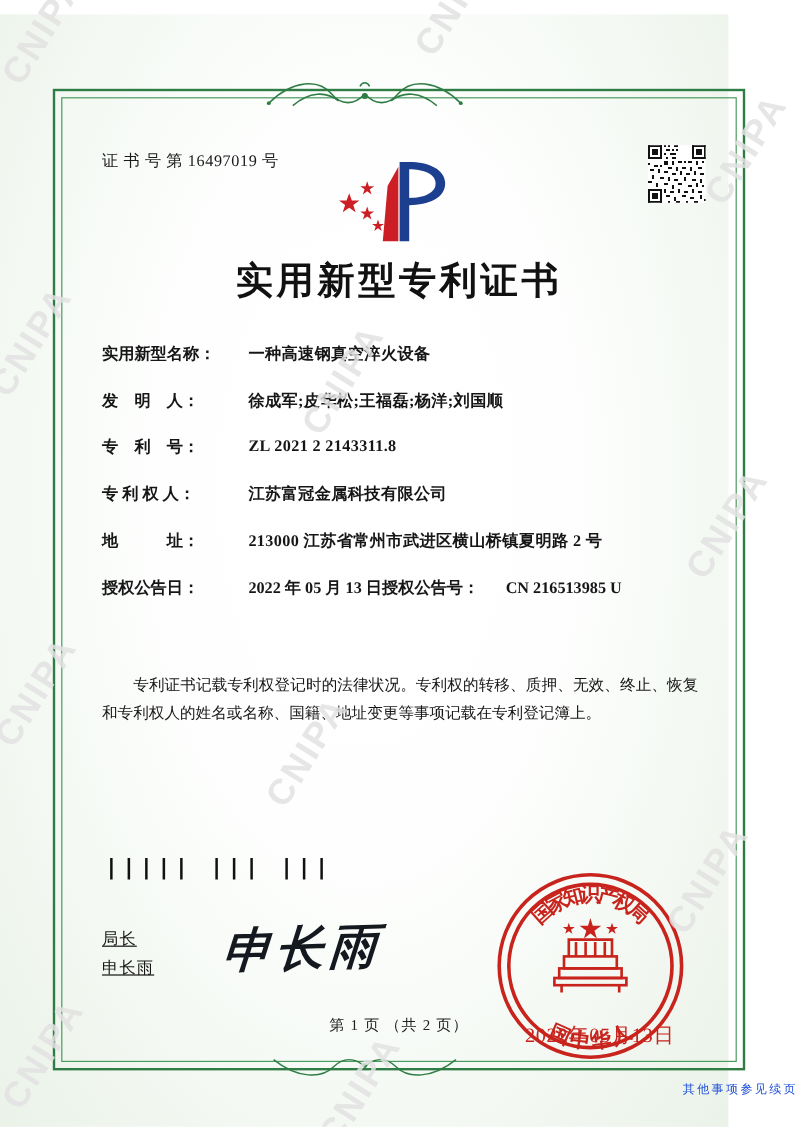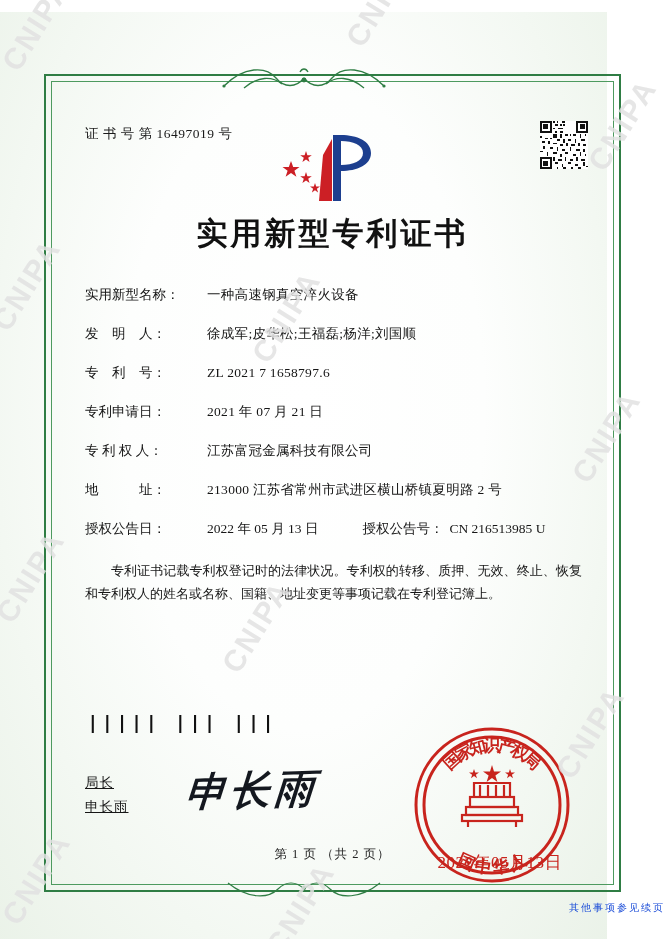--- a/index.html
+++ b/index.html
@@ -124,35 +124,35 @@
   .fields {
     position: absolute;
     left: 34px;
     top: 205px;
     width: 500px;
     font-size: 13.5px;
     color: #161616;
   }
   .field-row {
     display: flex;
-    align-items: center;
+    align-items: flex-start;
     margin-bottom: 21px;
+    font-weight: bold;
   }
   .f-label {
     width: 122px;
     flex: 0 0 122px;
     letter-spacing: 0px;
     white-space: nowrap;
   }
   .f-value {
     flex: 1;
     letter-spacing: .3px;
   }
   .f-value2 {
-    margin-left: 44px;
     white-space: nowrap;
   }
   .row-split {
     display: flex;
     align-items: baseline;
   }
 
   .paragraphs {
     position: absolute;
     left: 34px;
@@ -399,44 +399,40 @@
         <div class="f-value">一种高速钢真空淬火设备</div>
       </div>
 
       <div class="field-row">
         <div class="f-label">发　明　人：</div>
         <div class="f-value">徐成军;皮华松;王福磊;杨洋;刘国顺</div>
       </div>
 
       <div class="field-row">
         <div class="f-label">专　利　号：</div>
-        <div class="f-value">ZL 2021 7 1658797.6</div>
+        <div class="f-value">ZL 2021 2 2143311.8</div>
       </div>
 
-      <div class="field-row">
-        <div class="f-label">专利申请日：</div>
-        <div class="f-value">2021 年 07 月 21 日</div>
-      </div>
 
       <div class="field-row">
         <div class="f-label">专 利 权 人：</div>
         <div class="f-value">江苏富冠金属科技有限公司</div>
       </div>
 
       <div class="field-row">
         <div class="f-label">地　　　址：</div>
         <div class="f-value">213000 江苏省常州市武进区横山桥镇夏明路 2 号</div>
       </div>
 
       <div class="field-row">
         <div class="f-label">授权公告日：</div>
         <div class="row-split">
           <span>2022 年 05 月 13 日</span>
           <span class="f-value2">授权公告号：</span>
-          <span style="margin-left:6px">CN 216513985 U</span>
+          <span style="margin-left:22px">CN 216513985 U</span>
         </div>
       </div>
 
     </div>
 
     <div class="paragraphs">
       <p>专利证书记载专利权登记时的法律状况。专利权的转移、质押、无效、终止、恢复和专利权人的姓名或名称、国籍、地址变更等事项记载在专利登记簿上。</p>
     </div>
 
     <div class="barcode">||||| ||| |||| | ||| |||| ||| || |||| |</div>

